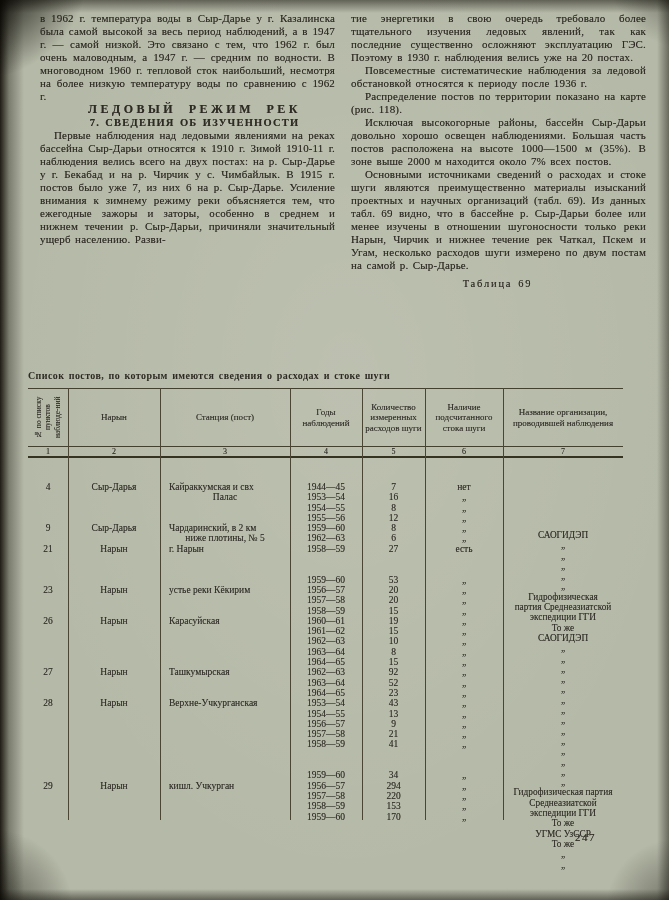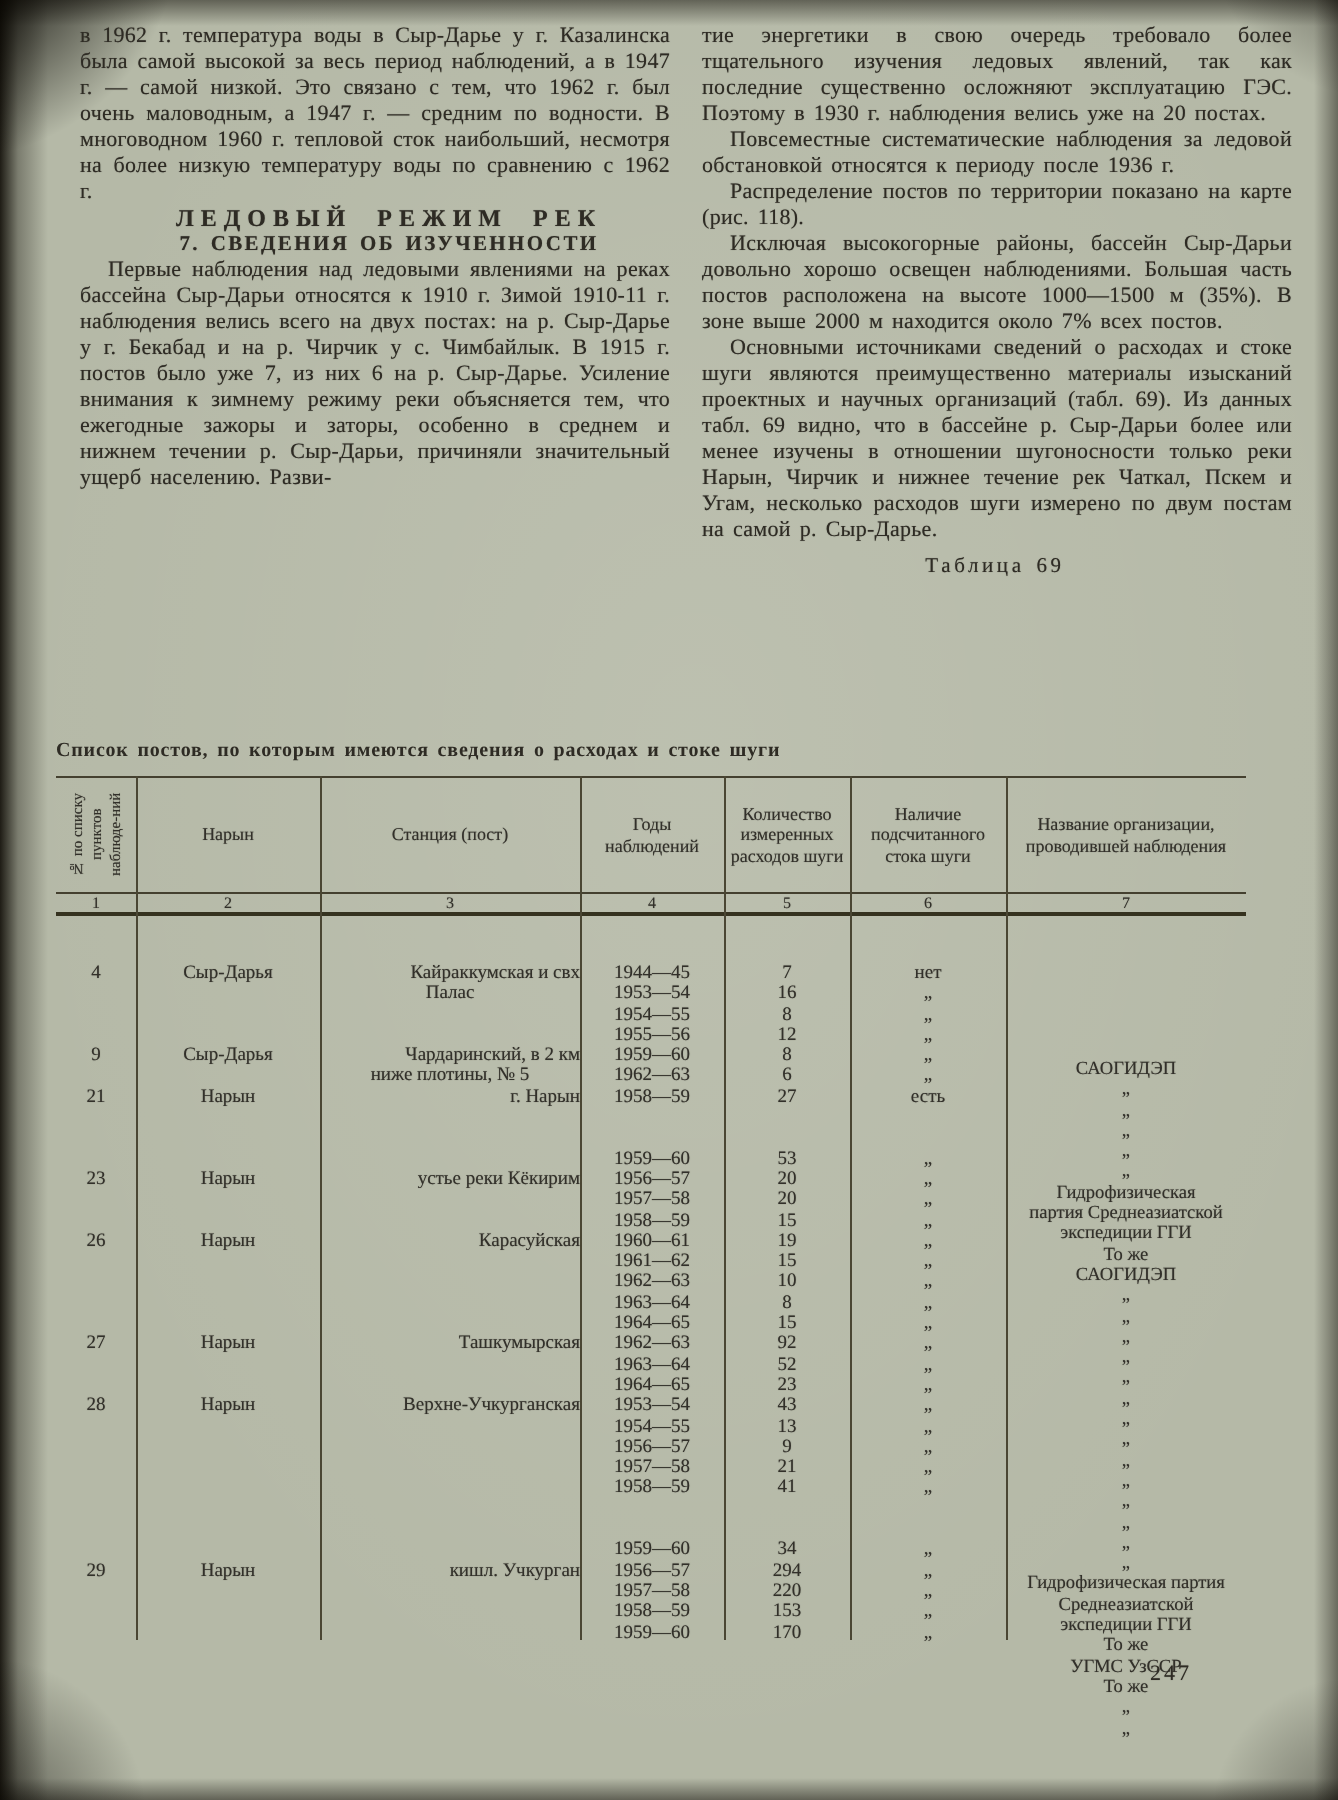--- a/index.html
+++ b/index.html
@@ -53,21 +53,21 @@
   .thead{position:absolute;left:0;top:1px;width:595px;height:57px;}
   .hc{display:flex;align-items:center;justify-content:center;text-align:center;
       font-size:9px;line-height:10.5px;padding:2px 3px;box-sizing:border-box;height:57px;}
   .hc.rot{writing-mode:vertical-rl;transform:rotate(180deg);
           font-size:7.5px;line-height:9.5px;padding:1px;letter-spacing:0;}
   .nrow{position:absolute;left:0;top:59px;width:595px;height:9px;}
   .nc{text-align:center;font-size:8px;line-height:9px;}
   .tbody{position:absolute;left:0;top:71px;width:595px;padding-top:23px;
          grid-auto-rows:10.3px;}
   .bc{line-height:10.3px;text-align:center;white-space:nowrap;overflow:visible;}
-  .bc.c2{text-align:right;padding-left:9px;}
+  .bc.c2{text-align:left;padding-left:9px;}
   .bc.c2.cont{text-align:center;padding-left:0;}
   .bc.c6{font-size:9.3px;margin-top:48px;}
   .pagenum{position:absolute;left:575px;top:831px;font-size:11px;letter-spacing:1.5px;
            text-shadow:0 0 0.5px rgba(46,43,36,0.55);}
 </style>
 </head>
 <body>
 
 <div class="page">
 

